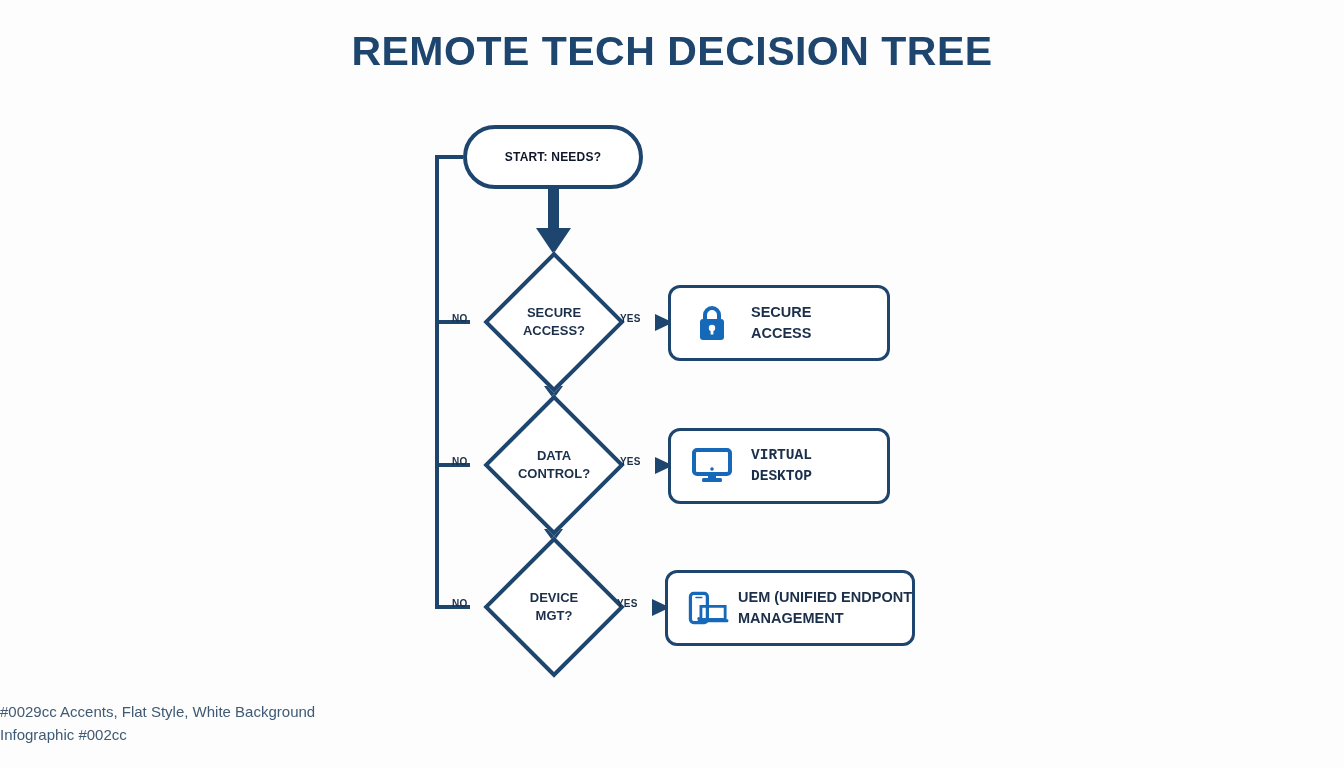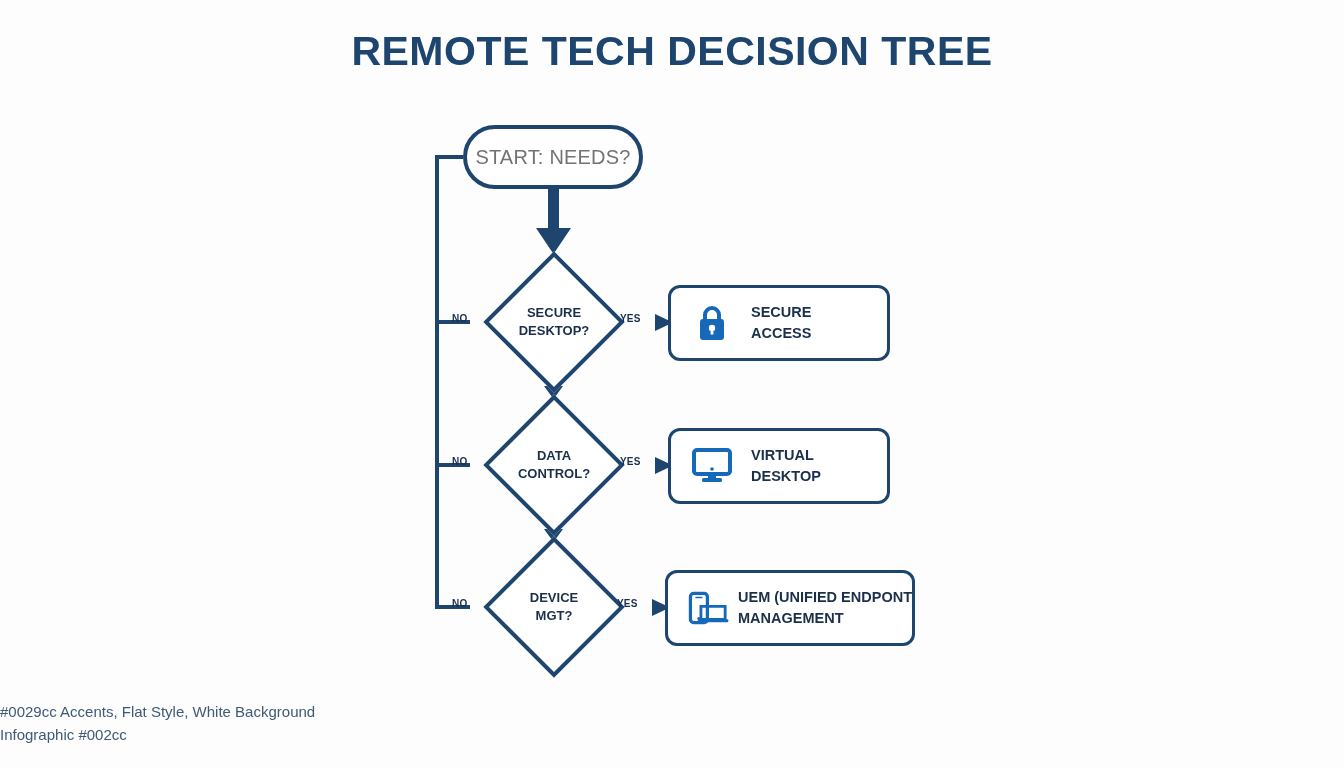--- a/index.html
+++ b/index.html
@@ -30,23 +30,23 @@
     left:463px; top:125px;
     width:180px; height:64px;
     border:4px solid #1d456e;
     border-radius:34px;
     background:#ffffff;
     display:flex;
     align-items:center;
     justify-content:center;
   }
   .start-label {
-    font-size:20px;
-    font-weight:normal;
-    color:#737373;
+    font-size:12px;
+    font-weight:bold;
+    color:#0f172a;
     letter-spacing:0.2px;
     white-space:nowrap;
   }
 
   
   .diamond-wrap {
     position:absolute;
     width:140px; height:140px;
   }
   .diamond-shape {
@@ -159,21 +159,21 @@
   </svg>
 
   <div class="start-node">
     <span class="start-label">START: NEEDS?</span>
   </div>
 
   <div class="diamond-wrap" style="left:484px; top:252px;">
     <div class="diamond-shape"></div>
     <div class="diamond-label">
       <span>SECURE</span>
-      <span>DESKTOP?</span>
+      <span>ACCESS?</span>
     </div>
   </div>
 
   <div class="diamond-wrap" style="left:484px; top:537px;">
     <div class="diamond-shape"></div>
     <div class="diamond-label">
       <span>DEVICE</span>
       <span>MGT?</span>
     </div>
   </div>
@@ -202,21 +202,21 @@
         <circle cx="15" cy="24" r="3.2" fill="#ffffff"></circle>
         <rect x="13.6" y="24" width="2.8" height="6.5" fill="#ffffff"></rect>
       </svg>
     </span>
     <span class="card-label">
       <span>SECURE</span><br>
       <span>ACCESS</span>
     </span>
   </div>
 
-  <div class="card card-2" style="left:668px; top:428px; width:222px;">
+  <div class="card card-2" style="left:668px; top:428px; width:222px;font-family:Liberation Mono, monospace;">
     <span class="card-icon">
       <svg width="40" height="36" viewBox="0 0 40 36" xmlns="http://www.w3.org/2000/svg">
         <rect x="2" y="2" width="36" height="24" rx="3" fill="none" stroke="#1668b8" stroke-width="4"></rect>
         <circle cx="20" cy="21" r="1.8" fill="#1668b8"></circle>
         <rect x="16" y="26" width="8" height="5" fill="#1668b8"></rect>
         <rect x="10" y="30" width="20" height="4" rx="1.5" fill="#1668b8"></rect>
       </svg>
     </span>
     <span class="card-label">
       <span>VIRTUAL</span><br>

